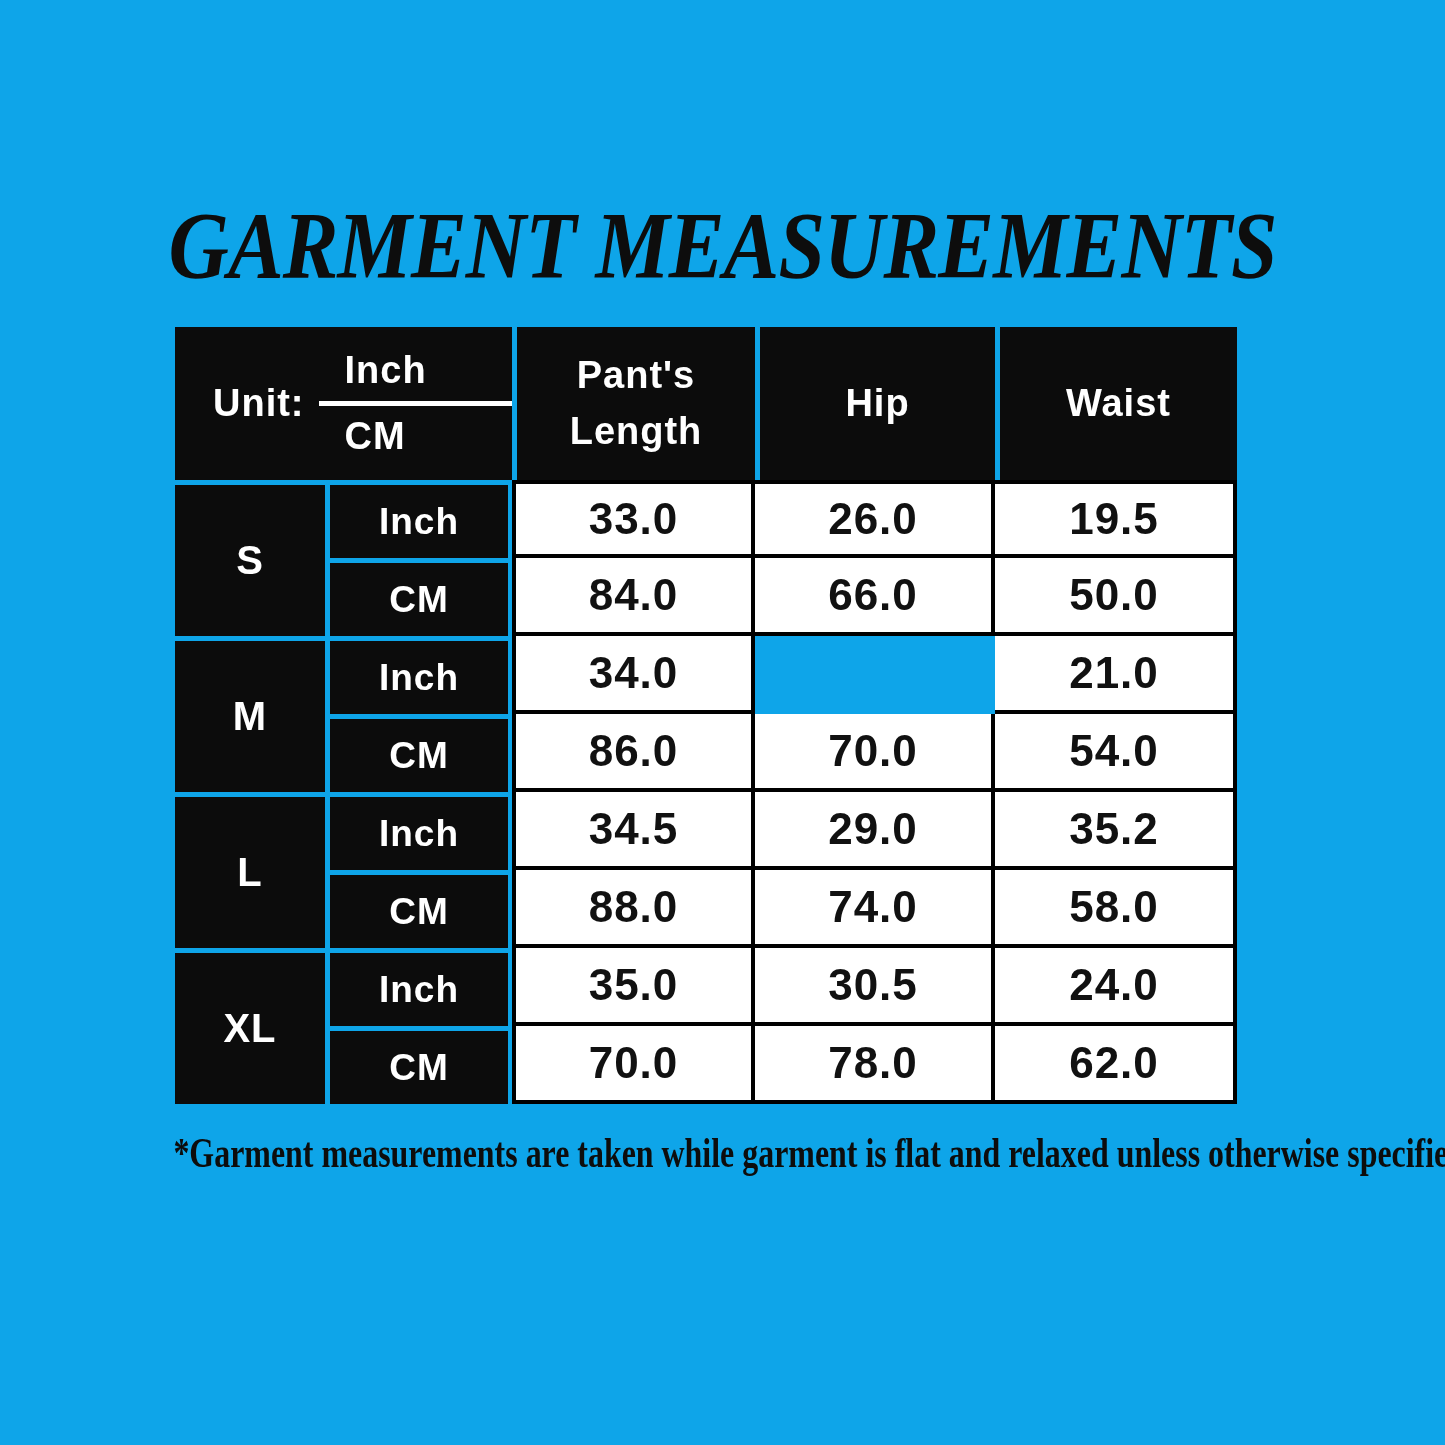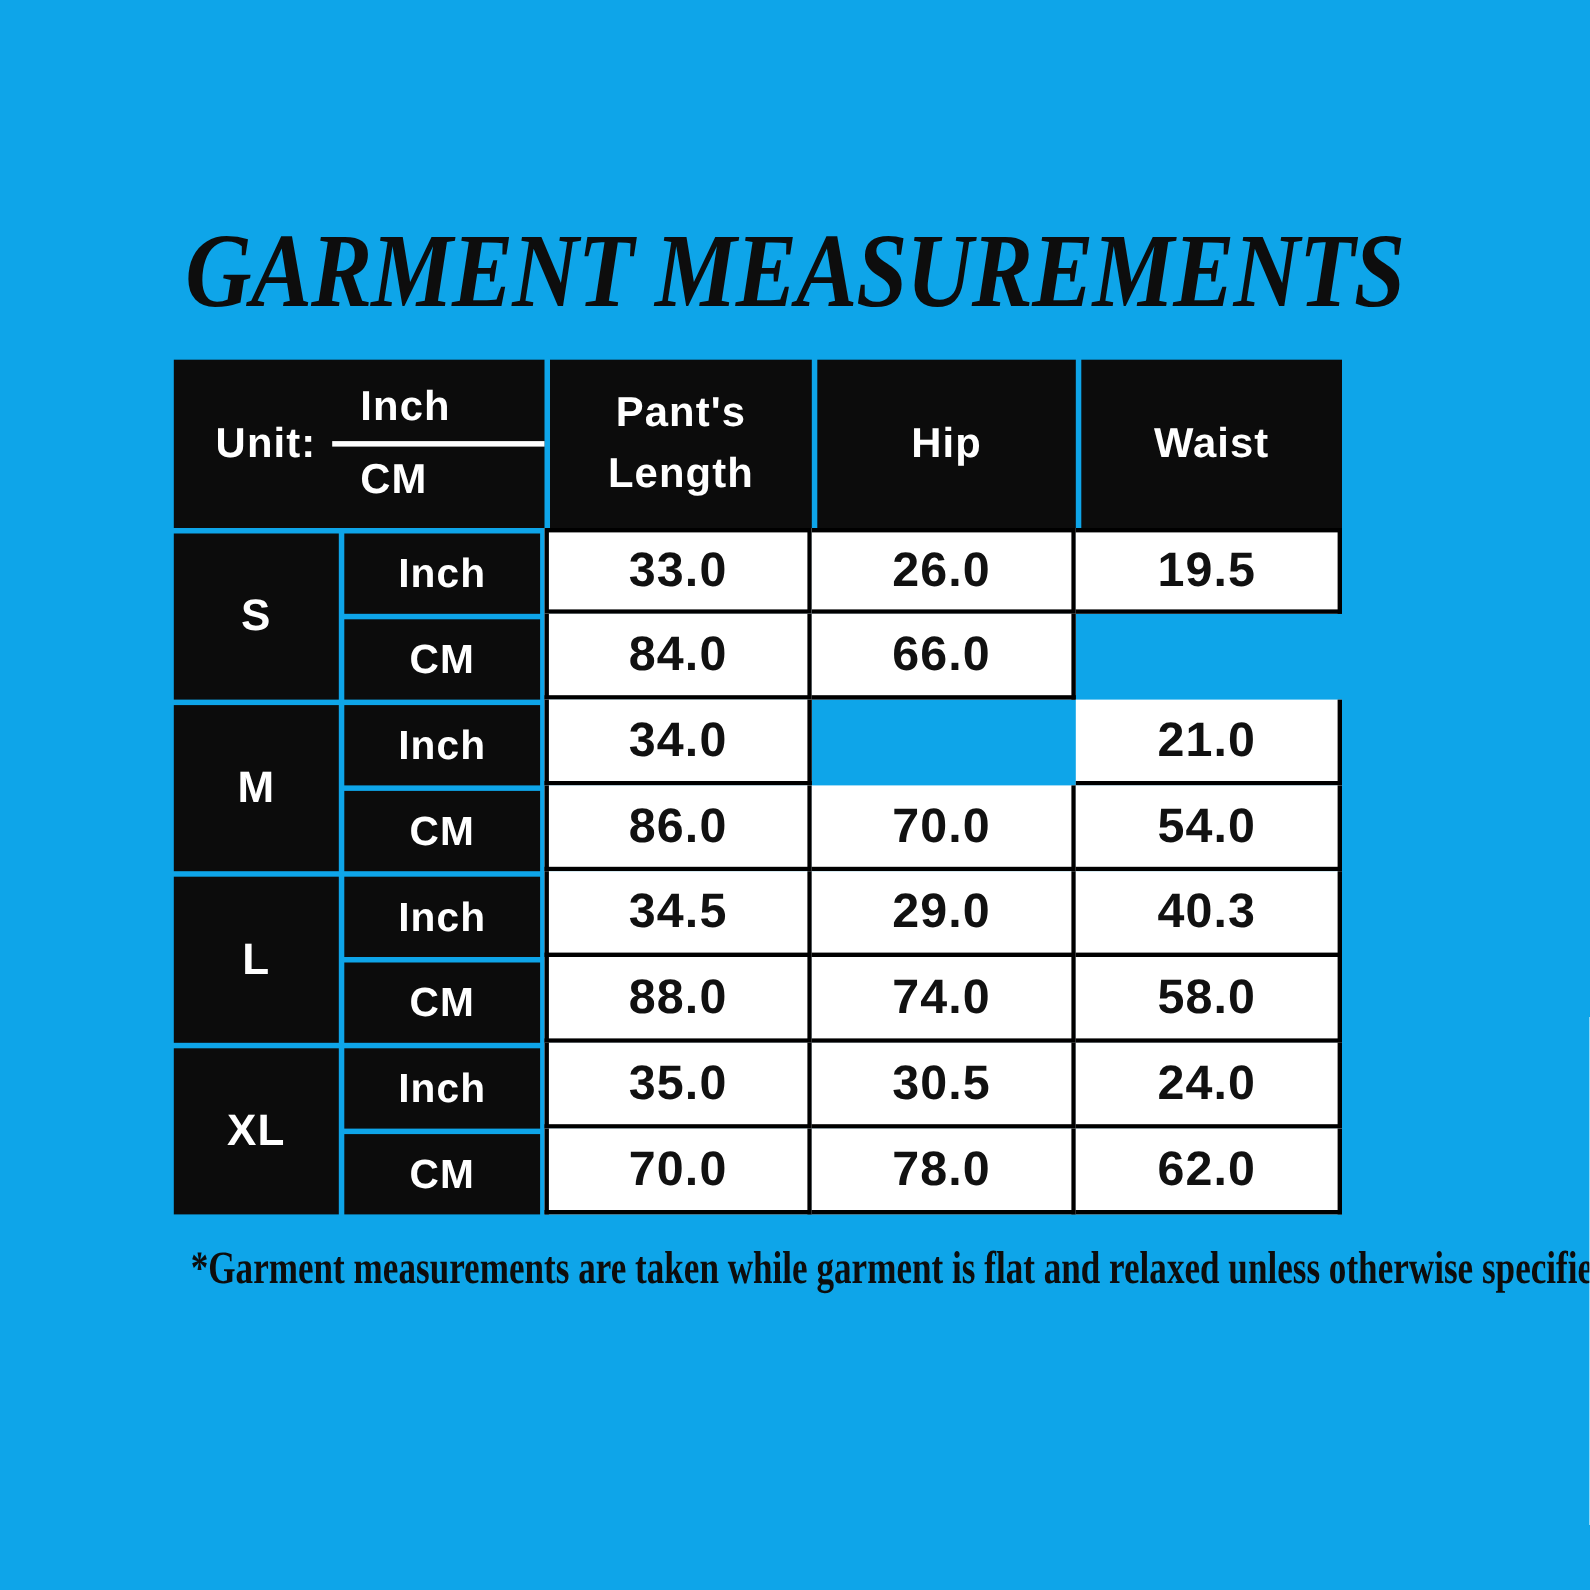--- a/index.html
+++ b/index.html
@@ -12,21 +12,21 @@
     position: absolute; top: 198px; left: 0; width: 100%;
     text-align: center; white-space: nowrap;
     font-family: "Liberation Serif", serif;
     font-style: italic; font-weight: bold;
     font-size: 96px; line-height: 1; color: #0d0d0d;
     transform: scaleX(0.87); transform-origin: 50% 50%;
     letter-spacing: -1px;
   }
 
   .size-table {
-    position: absolute; left: 158px; top: 327px;
+    position: absolute; left: 175px; top: 327px;
     display: grid;
     grid-template-columns: 150px 187px 243px 240px 242px;
     grid-template-rows: 153px repeat(8, 78px);
   }
 
   .cell { display: flex; align-items: center; justify-content: center; }
 
   .black { background: #0c0c0c; color: #ffffff; font-weight: bold; }
 
   .hdr-unit { justify-content: flex-start; padding-left: 38px; }
@@ -91,20 +91,21 @@
       <span>Inch</span>
     </div>
     <div class="cell data cL rT" style="grid-area:2/3/3/4">33.0</div>
     <div class="cell data rT" style="grid-area:2/4/3/5">26.0</div>
     <div class="cell data rT" style="grid-area:2/5/3/6">19.5</div>
     <div class="cell black label-cell" style="grid-area:3/2/4/3">
       <span>CM</span>
     </div>
     <div class="cell data cL" style="grid-area:3/3/4/4">84.0</div>
     <div class="cell data" style="grid-area:3/4/4/5">66.0</div>
+    <div class="cell data" style="grid-area:3/5/4/6">50.0</div>
 
     <div class="cell black size-cell" style="grid-area:4/1/6/2">
       <span>M</span>
     </div>
     <div class="cell black label-cell" style="grid-area:4/2/5/3">
       <span>Inch</span>
     </div>
     <div class="cell data cL" style="grid-area:4/3/5/4">34.0</div>
     <div class="cell data" style="grid-area:4/5/5/6">21.0</div>
     <div class="cell black label-cell" style="grid-area:5/2/6/3">
@@ -115,21 +116,21 @@
     <div class="cell data" style="grid-area:5/5/6/6">54.0</div>
 
     <div class="cell black size-cell" style="grid-area:6/1/8/2">
       <span>L</span>
     </div>
     <div class="cell black label-cell" style="grid-area:6/2/7/3">
       <span>Inch</span>
     </div>
     <div class="cell data cL" style="grid-area:6/3/7/4">34.5</div>
     <div class="cell data" style="grid-area:6/4/7/5">29.0</div>
-    <div class="cell data" style="grid-area:6/5/7/6">40.3</div>
+    <div class="cell data" style="grid-area:6/5/7/6">35.2</div>
     <div class="cell black label-cell" style="grid-area:7/2/8/3">
       <span>CM</span>
     </div>
     <div class="cell data cL" style="grid-area:7/3/8/4">88.0</div>
     <div class="cell data" style="grid-area:7/4/8/5">74.0</div>
     <div class="cell data" style="grid-area:7/5/8/6">58.0</div>
 
     <div class="cell black size-cell" style="grid-area:8/1/10/2">
       <span>XL</span>
     </div>

